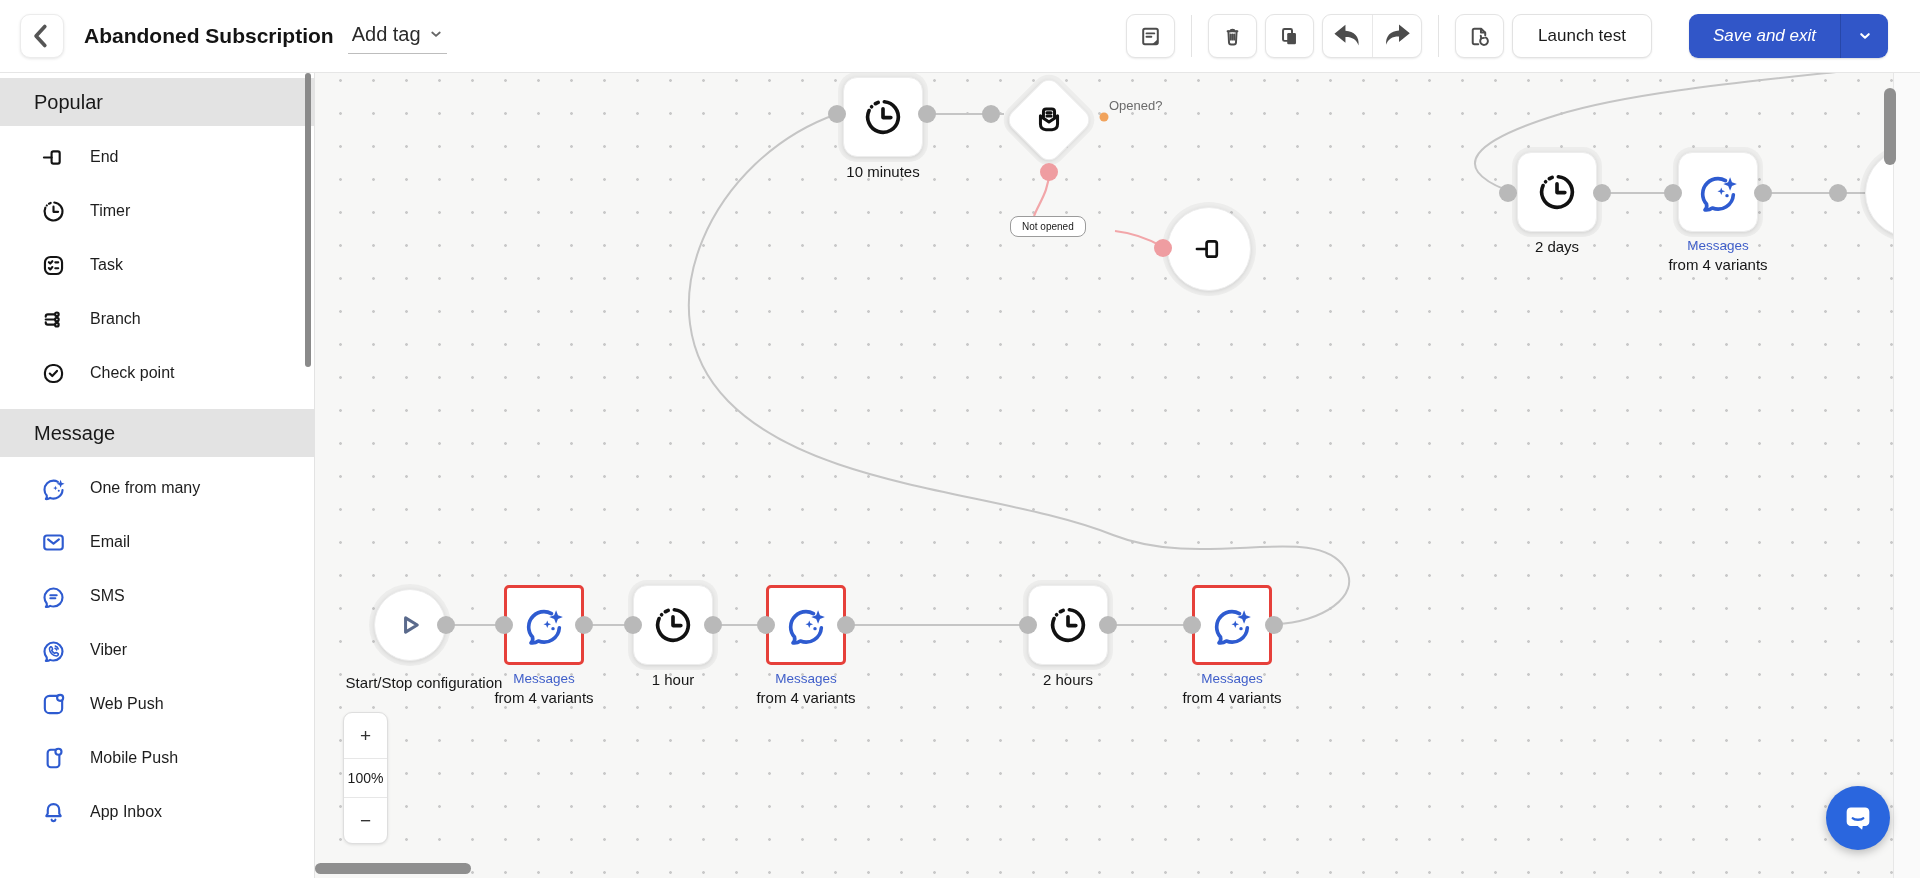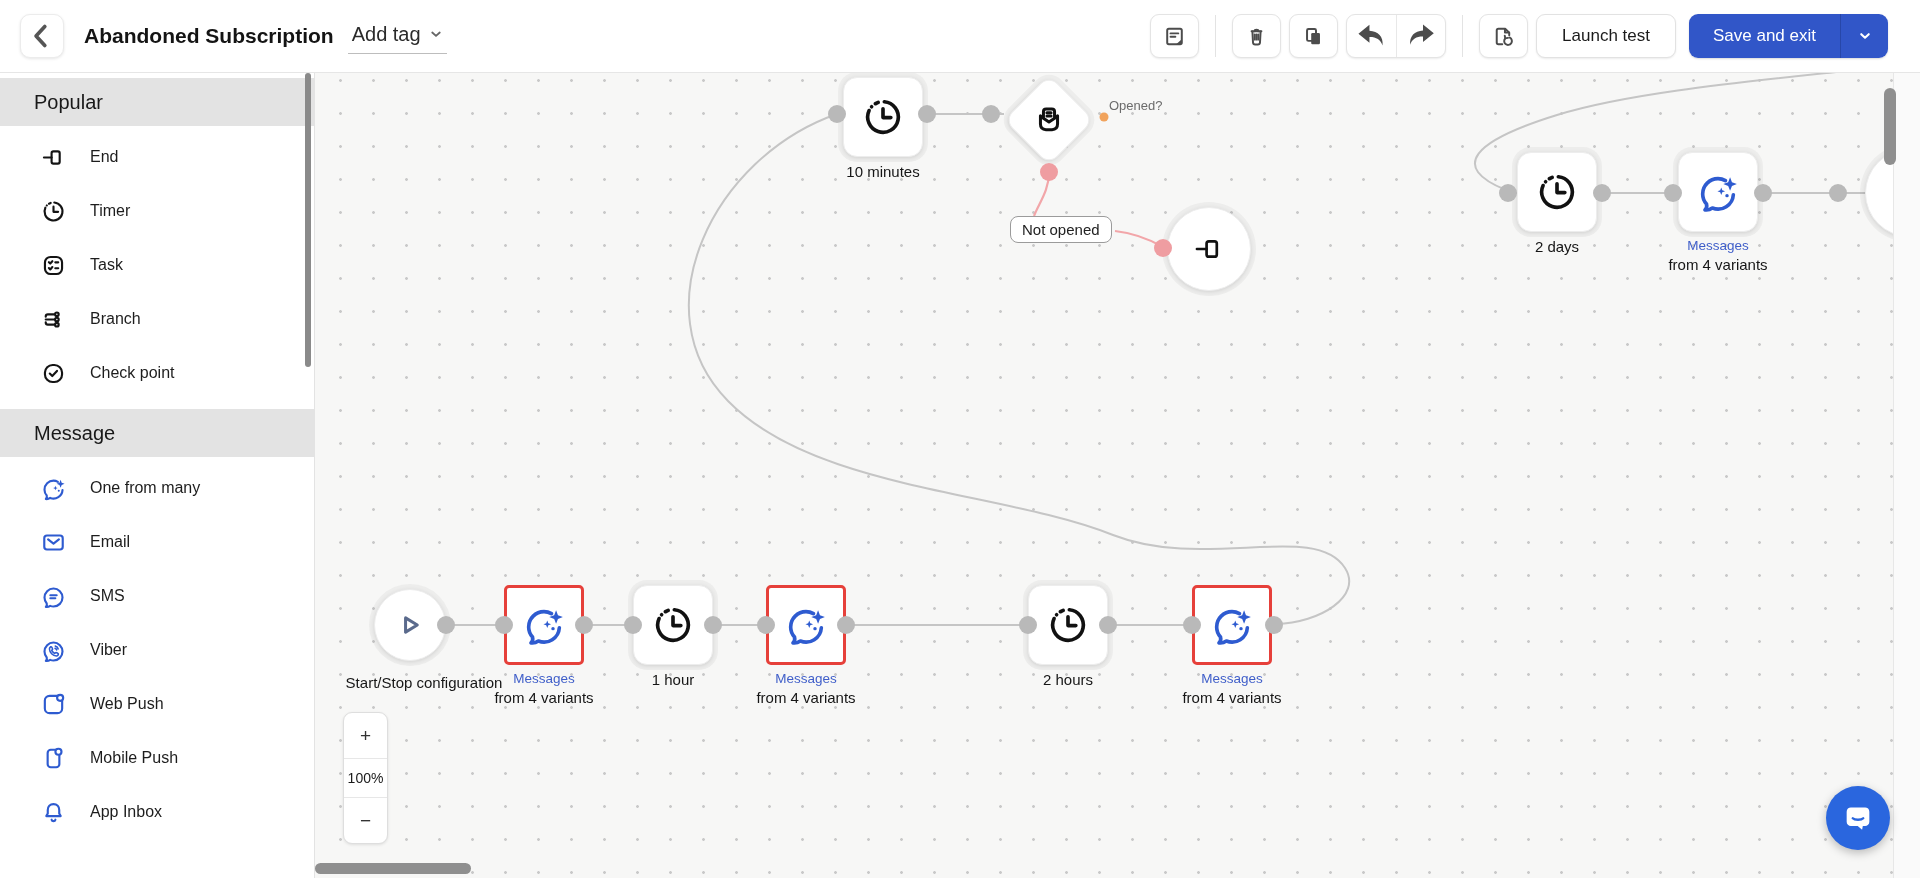--- a/index.html
+++ b/index.html
@@ -24,22 +24,22 @@
   .tbtn .ic { width:25px; height:25px; }
   .pair { display:flex; border:1px solid #e4e4e4; border-radius:9px; box-shadow:0 1px 2px rgba(0,0,0,.08);
     background:#fff; overflow:hidden; }
   .pair .half { width:49px; height:42px; display:flex; align-items:center; justify-content:center;
     color:#4c4c4c; cursor:pointer; }
   .pair .half + .half { border-left:1px solid #e8e8e8; }
   .vsep { width:1px; height:42px; background:#e3e3e3; margin:0 8px; }
   .launch { height:44px; padding:0 25px; background:#fff; border:1px solid #e2e2e2; border-radius:9px;
     box-shadow:0 1px 2px rgba(0,0,0,.08); font-size:17px; color:#1b1b1b; display:flex;
     align-items:center; cursor:pointer; white-space:nowrap; }
-  .save-group { display:flex; margin-left:5px; border-radius:9px; overflow:hidden;
-    box-shadow:0 1px 2px rgba(0,0,0,.15); }
+  .save-group { display:flex; margin-left:29px; border-radius:9px; overflow:hidden;
+    box-shadow:0 1px 2px rgba(0,0,0,.15);font-style:italic; }
   .save-main { height:44px; padding:0 24px; background:#3156c8; color:#fff; font-size:17px;
     display:flex; align-items:center; cursor:pointer; white-space:nowrap; }
   .save-chev { width:48px; height:44px; background:#3156c8; border-left:1px solid #2747a9;
     display:flex; align-items:center; justify-content:center; color:#fff; cursor:pointer; }
   .save-chev .ic { width:20px; height:20px; }
 
   
   .sidebar { position:absolute; left:0; top:73px; width:315px; height:805px; background:#fff;
     border-right:1px solid #e3e3e3; overflow:hidden; z-index:40; padding-top:5px; }
   .band { height:48px; background:#e3e3e3; display:flex; align-items:center; padding-left:34px;
@@ -70,21 +70,21 @@
   .fnode.diamond .ic { transform:rotate(-45deg); width:38px; height:38px; }
   .fnode.circle { border-radius:50%; }
   .fnode.circle .ic { width:34px; height:34px; }
   .fnode.start .ic { width:38px; height:38px; color:#5a6a8c; }
 
   .nlabel { position:absolute; transform:translateX(-50%); white-space:nowrap; text-align:center;
     z-index:4; font-size:15px; color:#161616; }
   .nlabel.blue { font-size:13.5px; color:#3f5ec9; }
   .elabel { position:absolute; z-index:4; font-size:13px; color:#6b6b6b; white-space:nowrap; }
   .notopened { position:absolute; z-index:4; background:#fff; border:1.5px solid #9b9b9b;
-    border-radius:8px; padding:4px 11px; font-size:15px; color:#222; white-space:nowrap; cursor:pointer; }
+    border-radius:8px; padding:4px 11px; font-size:10px; color:#222; white-space:nowrap; cursor:pointer; }
 
   .zoomctl { position:absolute; left:28px; top:639px; width:45px; background:#fff;
     border:1px solid #dedede; border-radius:9px; box-shadow:0 1px 3px rgba(0,0,0,.10);
     overflow:hidden; z-index:10; }
   .zoomctl .zc { height:45px; display:flex; align-items:center; justify-content:center;
     font-size:19px; color:#333; cursor:pointer; }
   .zoomctl .zl { height:40px; display:flex; align-items:center; justify-content:center;
     font-size:14px; color:#1a1a1a; border-top:1px solid #e7e7e7; border-bottom:1px solid #e7e7e7; }
 
   .vtrack { position:absolute; left:1578px; top:0; width:27px; height:805px; background:#fafafa;

